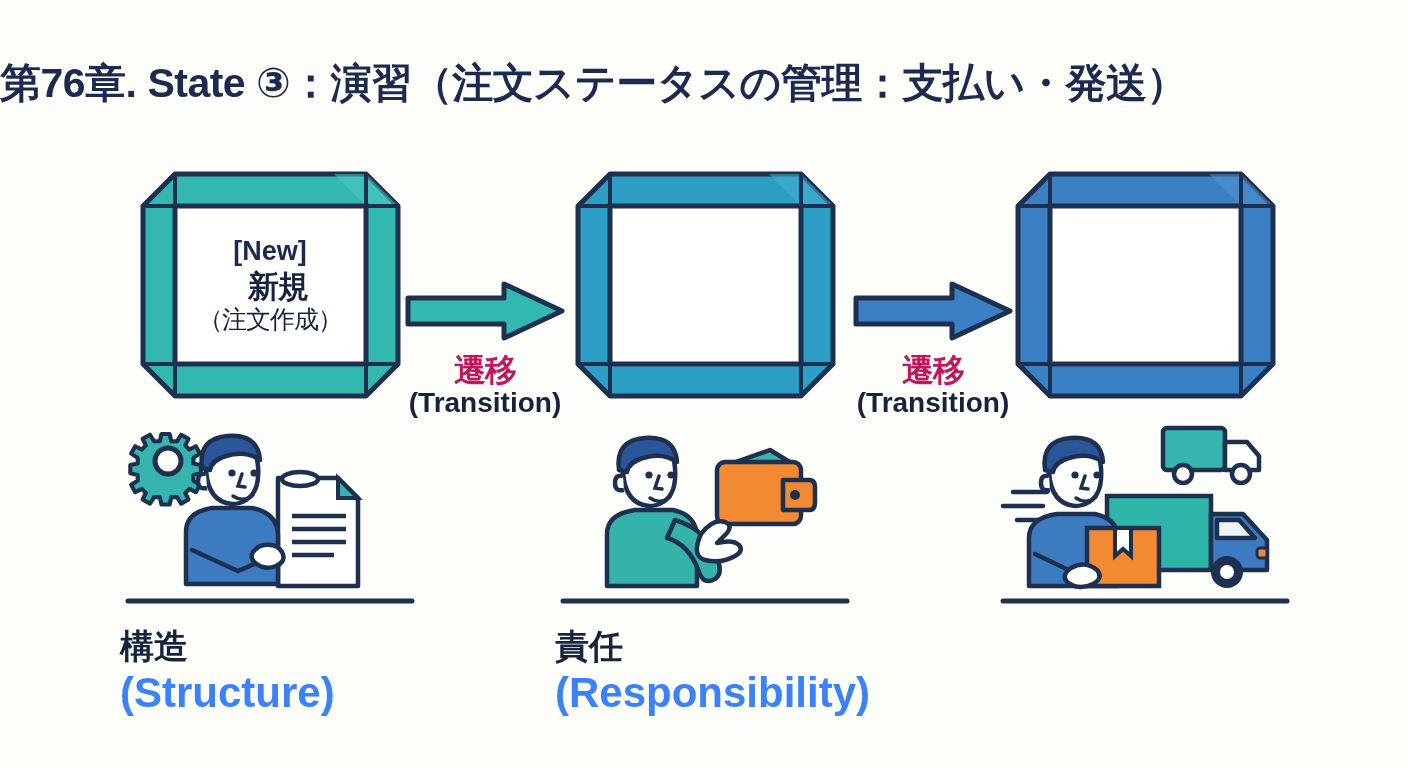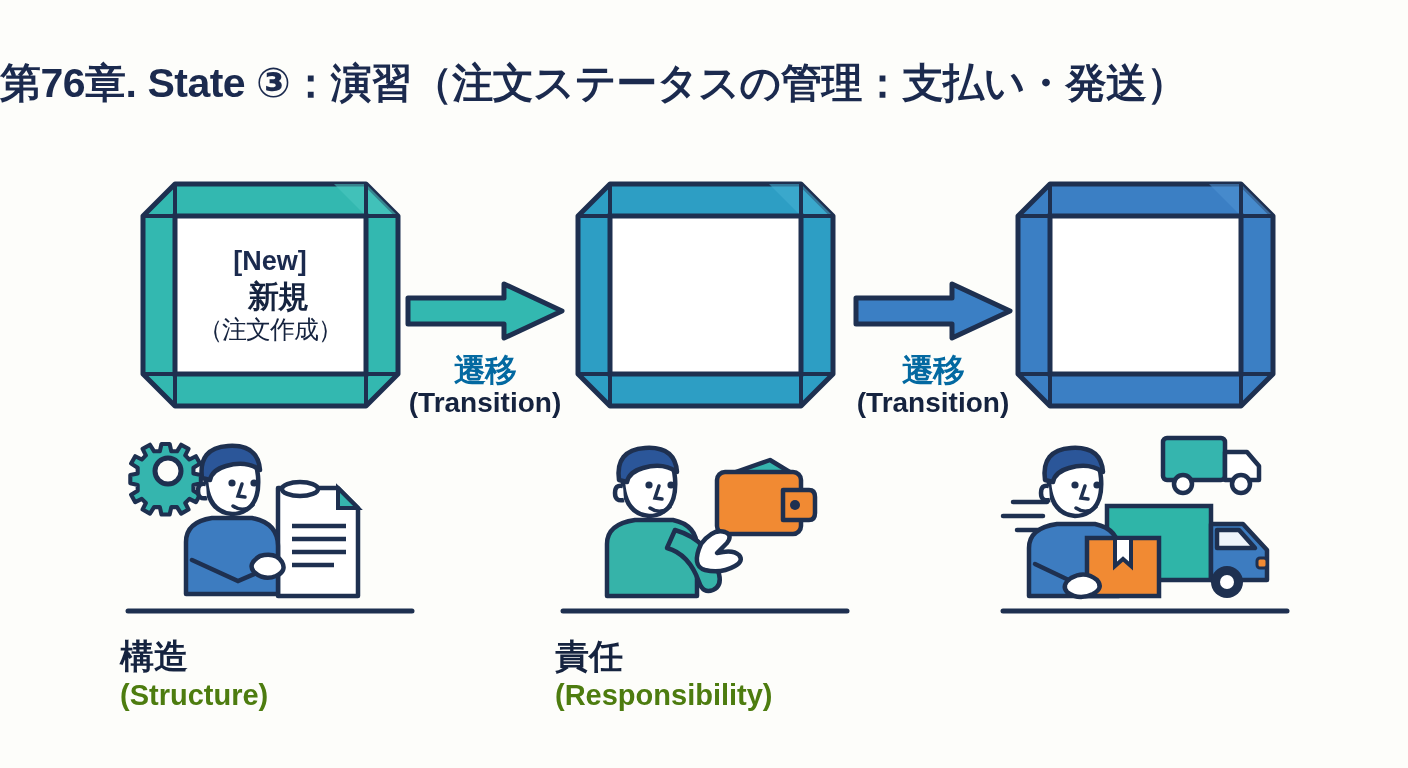--- a/index.html
+++ b/index.html
@@ -34,21 +34,21 @@
   #stage {
     position: absolute;
     top: 0; left: 0;
     width: 1408px;
     height: 768px;
   }
 
   .column {
     position: absolute;
     width: 300px;
-    top: 180px;
+    top: 170px;
   }
   .col-0 { left: 120px; }
   .col-1 { left: 555px; }
   .col-2 { left: 995px; }
 
   
   .state-box {
     position: relative;
     width: 263px;
     height: 230px;
@@ -98,21 +98,21 @@
     width: 190px;
     top: 280px;
     text-align: center;
   }
   .arrow-0 { left: 390px; }
   .arrow-1 { left: 838px; }
   .arrow-group svg { display: block; margin: 0 auto; }
   .arrow-jp {
     font-size: 32px;
     font-weight: bold;
-    color: #0369a1;
+    color: #be185d;
     margin-top: 12px;
     line-height: 1.05;
     letter-spacing: -1px;
   }
   .arrow-en {
     font-size: 28px;
     font-weight: bold;
     color: #15233f;
     line-height: 1.1;
   }
@@ -132,23 +132,23 @@
     text-align: left;
     line-height: 1.18;
   }
   .caption-jp {
     font-size: 34px;
     font-weight: bold;
     color: #15233f;
     letter-spacing: 0px;
   }
   .caption-en {
-    font-size: 29px;
-    font-weight: bold;
-    color: #4d7c0f;
+    font-size: 42px;
+    font-weight: bold;
+    color: #3b82f6;
     margin-top: 2px;
   }
 </style>
 </head>
 <body>
 
 <div id="title">第76章. State ③：演習（注文ステータスの管理：支払い・発送）</div>
 
 <div id="stage">
 

